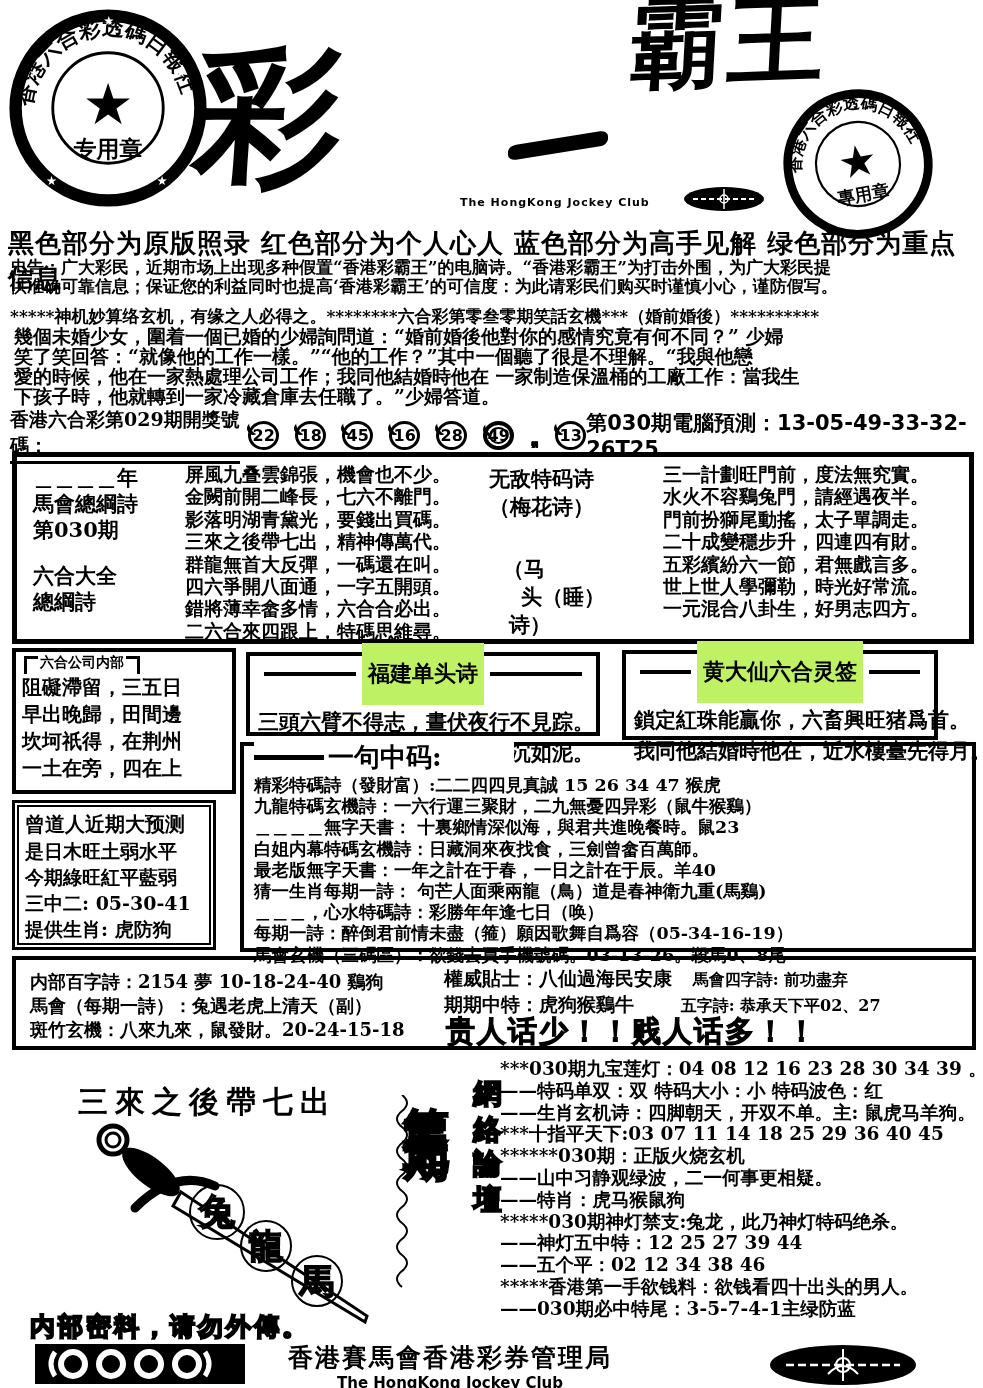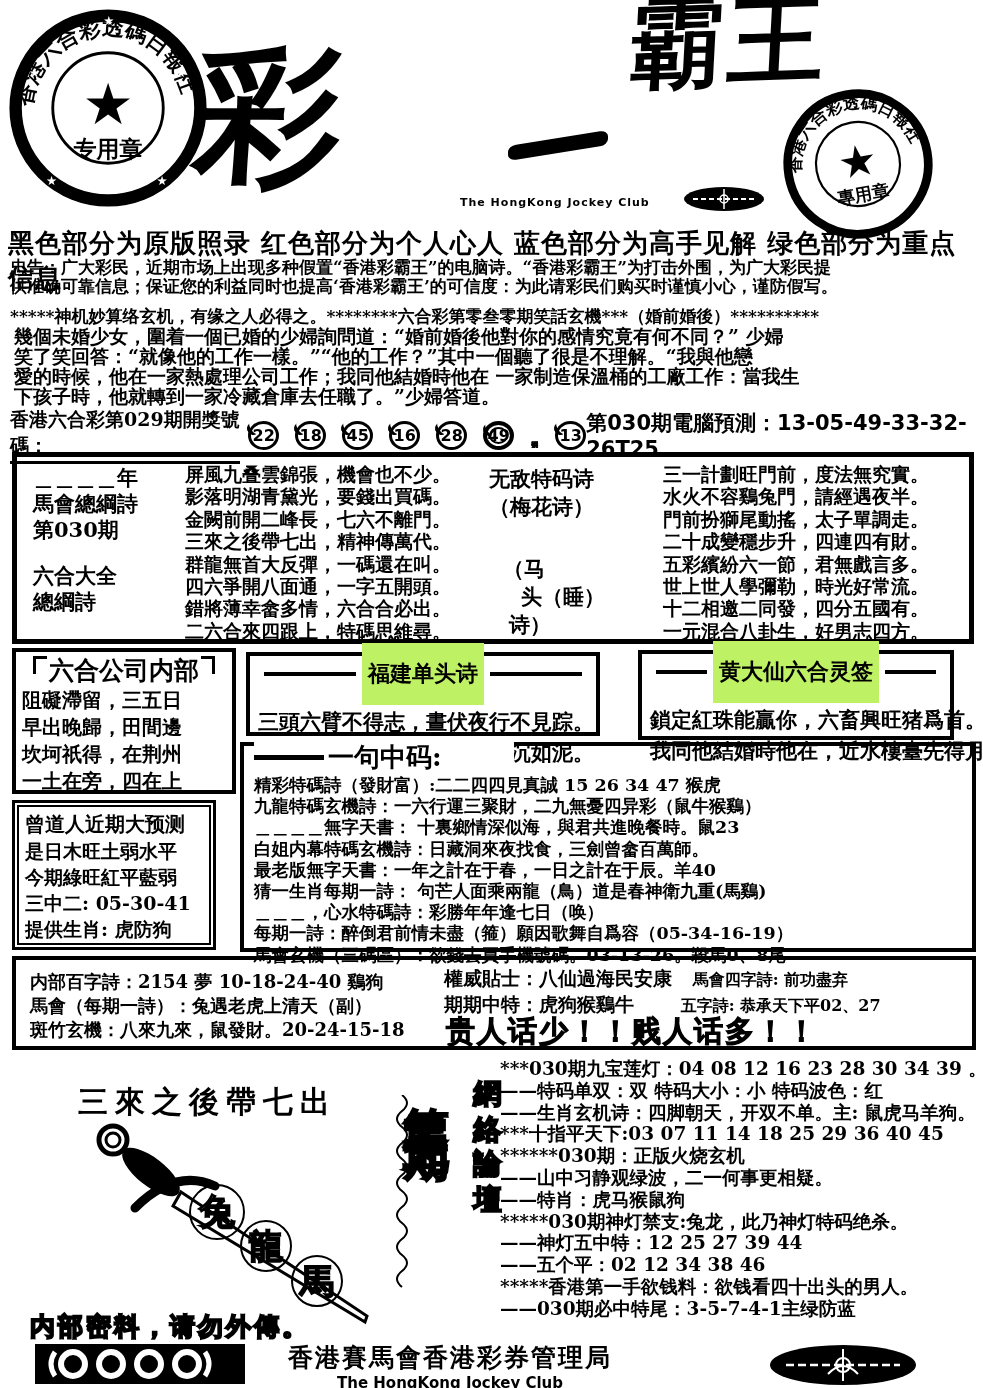--- a/index.html
+++ b/index.html
@@ -34,27 +34,27 @@
 .grand{left:12px;top:452px;width:962px;height:192px;border:5px solid #000}
 .g-col1{left:16px;top:8px;width:155px;font-size:21px;line-height:26px}
 .g-col1 .gap{margin-top:20px}
 .g-col2{left:168px;top:6px;width:312px;font-size:19px;line-height:22.4px}
 .g-col3{left:472px;top:8px;width:170px;font-size:21px;line-height:28px}
 .g-col3 .i1{padding-left:14px}.g-col3 .m{margin-top:34px}.g-col3 .i2{padding-left:32px}.g-col3 .i3{padding-left:20px}
 .g-col4{left:646px;top:6px;width:312px;font-size:19px;line-height:22.4px}
 
 .box{border:4px solid #000;position:absolute}
 .company{left:12px;top:648px;width:224px;height:146px;padding:2px 6px}
-.company .ttl{font-size:25px;text-align:center;display:flex;justify-content:center;align-items:flex-start}
+.company .ttl{font-size:14px;text-align:center;display:flex;align-items:flex-start}
 .company .ttl::before,.company .ttl::after{content:"";width:11px;height:15px;margin:2px 2px 0}
 .company .ttl::before{border-top:3px solid #000;border-left:3px solid #000}
 .company .ttl::after{border-top:3px solid #000;border-right:3px solid #000}
 .company .bl{font-size:20px;line-height:27px}
 .fujian{left:246px;top:652px;width:354px;height:84px;padding:0 8px}
-.wts{left:638px;top:650px;width:316px;height:90px;padding:0 8px}
+.wts{left:622px;top:650px;width:316px;height:90px;padding:0 8px}
 .rule-title{display:flex;align-items:center;font-size:22px;margin-top:-13px}
 .rule-title::before,.rule-title::after{content:"";flex:1;border-top:4px solid #000;margin:0 6px}
 .rule-title span{background:#bef264;padding:16px 6px;white-space:nowrap}
 .two-line{font-size:21px;line-height:28px;margin-top:3px;white-space:nowrap}
 
 .zeng{left:12px;top:800px;width:204px;height:150px;border:3px solid #000;padding:2px}
 .zeng-in{border:2px solid #000;width:100%;height:100%;padding:4px 6px}
 .zeng .ttl{font-size:20px}
 .zeng .bl{font-size:19px;line-height:26px}
 
@@ -163,43 +163,42 @@
   <div class="abs grand">
     <div class="abs g-col1">
       <div>＿＿＿＿年</div>
       <div>馬會總綱詩</div>
       <div>第030期</div>
       <div class="gap">六合大全</div>
       <div>總綱詩</div>
     </div>
     <div class="abs g-col2">
       <div>屏風九叠雲錦張，機會也不少。</div>
+      <div>金闕前開二峰長，七六不離門。</div>
       <div>影落明湖青黛光，要錢出買碼。</div>
-      <div>金闕前開二峰長，七六不離門。</div>
       <div>三來之後帶七出，精神傳萬代。</div>
       <div>群龍無首大反彈，一碼還在叫。</div>
       <div>四六爭開八面通，一字五開頭。</div>
       <div>錯將薄幸畲多情，六合合必出。</div>
       <div>二六合來四跟上，特碼思維尋。</div>
     </div>
     <div class="abs g-col3">
       <div>无敌特码诗</div>
       <div>（梅花诗）</div>
       <div class="m i1">（马</div>
       <div class="i2">头（睡）</div>
       <div class="i3">诗）</div>
     </div>
     <div class="abs g-col4">
       <div>三一計劃旺門前，度法無究實。</div>
       <div>水火不容鷄兔門，請經遇夜半。</div>
       <div>門前扮獅尾動搖，太子單調走。</div>
       <div>二十成變穩步升，四連四有財。</div>
       <div>五彩繽紛六一節，君無戲言多。</div>
       <div>世上世人學彌勒，時光好常流。</div>
-      <div>十二相邀二同發，四分五國有。</div>
       <div>一元混合八卦生，好男志四方。</div>
     </div>
   </div>
 
   <div class="box company">
     <div class="ttl">
         <span>六合公司内部</span>
       </div>
     <div class="bl">阻礙滯留，三五日</div>
     <div class="bl">早出晚歸，田間邊</div>

